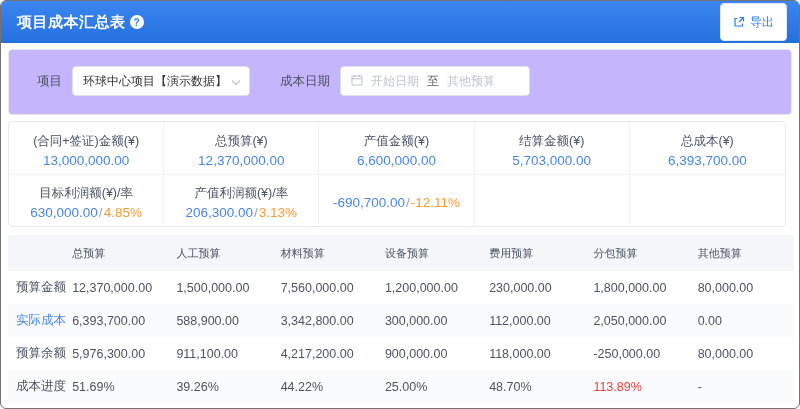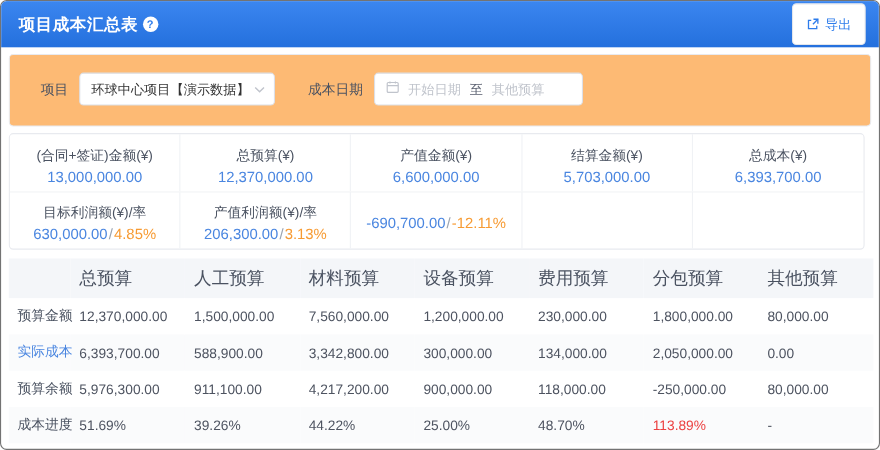--- a/index.html
+++ b/index.html
@@ -26,21 +26,21 @@
   .export-btn {
     display:flex; align-items:center; gap:5px;
     background:#fff; border:1px solid #e3e6eb; border-radius:4px;
     height:38px; padding:0 12px; color:#2d7ceb; font-size:12px; cursor:pointer;
   }
   .export-btn svg { display:block; }
   
   .filter-panel {
     margin:6px 7px 0 7px; border:1px solid #e8eaef; border-radius:4px;
     height:66px; display:flex; align-items:flex-start; padding:16px 0 0 28px;
-    background:#fdba74;
+    background:#c4b5fd;
   }
   .filter-item { display:flex; align-items:center; }
   .filter-label { font-size:12.5px; color:#42485290; color:#4a5261; margin-right:10px; white-space:nowrap; }
   .select {
     width:178px; height:30px; border:1px solid #dcdfe6; border-radius:4px;
     display:flex; align-items:center; justify-content:space-between;
     padding:0 8px 0 10px; cursor:pointer; background:#fff;
   }
   .select .sel-text { font-size:12px; color:#333; }
   .date-item { margin-left:30px; }
@@ -61,21 +61,21 @@
   }
   .scell:nth-child(5n) { border-right:none; }
   .scell.r2 { border-top:1px solid #f2f3f6; }
   .s-label { font-size:12.5px; color:#4a5261; white-space:nowrap; }
   .s-value { font-size:13.5px; color:#4a86e0; white-space:nowrap; }
   .s-rate  { color:#f79b33; }
   .s-slash { color:#9aa3b0; padding:0 1px; }
   
   .cost-table { width:786px; margin:8px 7px 0 7px; border-collapse:collapse; table-layout:fixed; }
   .cost-table th {
-    background:#f4f6f9; height:36px; font-size:16px; font-weight:normal;
+    background:#f4f6f9; height:36px; font-size:11px; font-weight:normal;
     color:#4a5261; text-align:left; padding-left:8px; white-space:nowrap;
   }
   .cost-table td {
     height:33px; font-size:12.5px; color:#4d5360; text-align:left;
     padding-left:8px; white-space:nowrap;
   }
   .cost-table tr.striped td { background:#fafbfc; }
   .cost-table td.row-label { color:#4a5261; }
   .cost-table td.row-label.blue { color:#4a86e0; }
   .cost-table td.red { color:#ec4141; }
@@ -204,21 +204,21 @@
         <td>230,000.00</td>
         <td>1,800,000.00</td>
         <td>80,000.00</td>
       </tr>
       <tr class="striped">
         <td class="row-label blue">实际成本</td>
         <td>6,393,700.00</td>
         <td>588,900.00</td>
         <td>3,342,800.00</td>
         <td>300,000.00</td>
-        <td>134,000.00</td>
+        <td>112,000.00</td>
         <td>2,050,000.00</td>
         <td>0.00</td>
       </tr>
       <tr>
         <td class="row-label">预算余额</td>
         <td>5,976,300.00</td>
         <td>911,100.00</td>
         <td>4,217,200.00</td>
         <td>900,000.00</td>
         <td>118,000.00</td>

